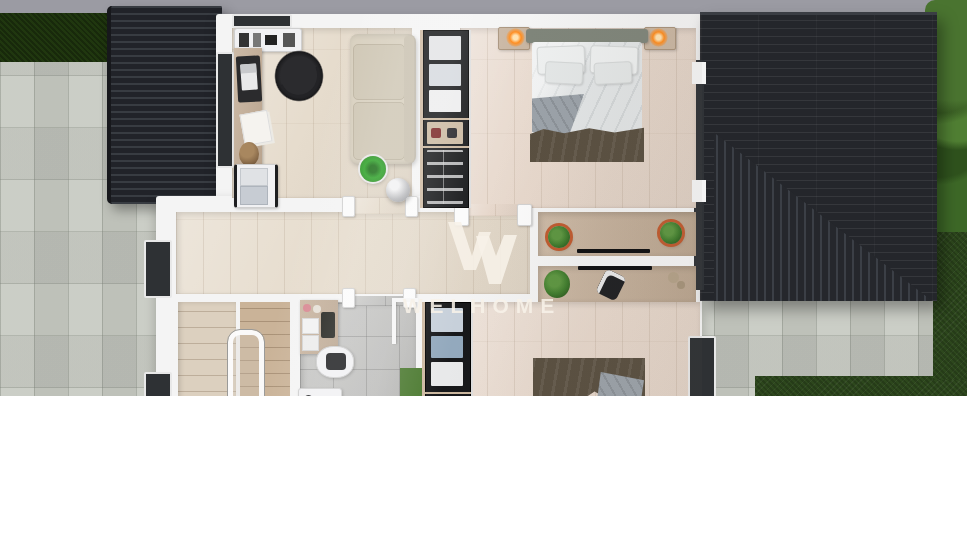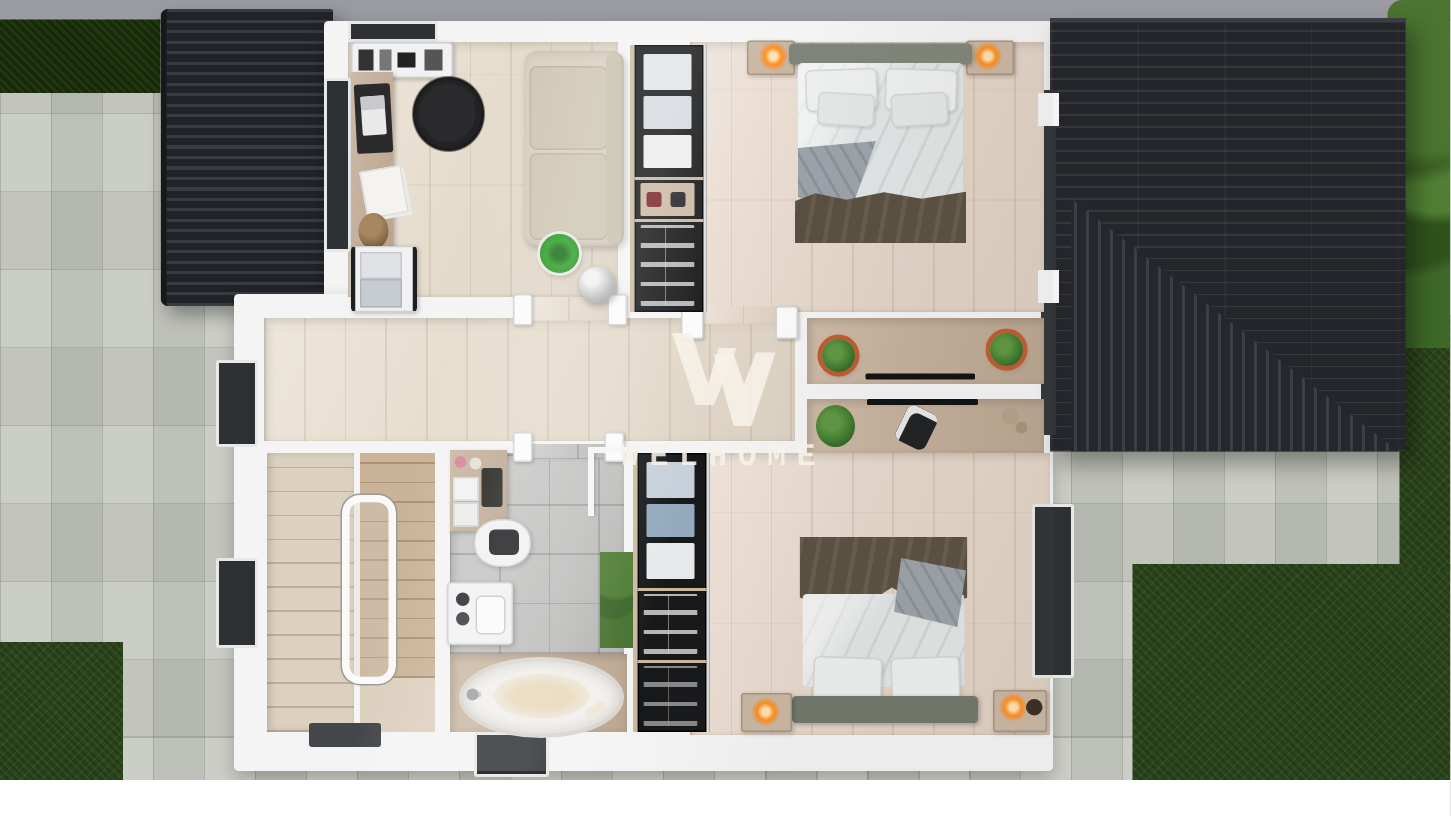--- a/index.html
+++ b/index.html
@@ -1,16 +1,16 @@
 <!DOCTYPE html>
 <html style="--band: #9b9ba3; --wall: #f4f4f4; --paving: #c6c9c1; --grass: #2d471d; --hedge: #20370f; --roof: #24262b; --roof-rib: #383c42; --wood: #e6dccd; --wood-warm: #e7d8cc; --tan: #c4ae97; --tile: #bcbcba; --stairs: #dcd0bf; --stairs-dark: #cab398; --duvet: #e2e5e6; --pillow: #eef0f0; --blanket: #594f40; --fold: #9ba2a9; --headboard: #7f857a; --sofa: #d8d0bf; --lamp: #ff8d1f; --plant: #3f7c2d; --stool: #2fa32a; --watermark: rgba(247,241,232,0.88);"><head>
 <meta charset="utf-8">
 <style>
   html,body{margin:0;padding:0;background:#ffffff;font-family:"Liberation Sans",sans-serif;}
-  #stage{position:relative;width:967px;height:520px;overflow:hidden;background:var(--paving,#c6c9c1);font-family:Liberation Mono, monospace;}
+  #stage{position:relative;width:967px;height:396px;overflow:hidden;background:var(--paving,#c6c9c1);}
   .abs{position:absolute;}
 
   
   .paving{
     background-color:var(--paving,#c6c9c1);
     background-image:
       repeating-linear-gradient(90deg, rgba(120,126,116,.38) 0 1px, transparent 1px 34px),
       repeating-linear-gradient(0deg, rgba(120,126,116,.30) 0 1px, transparent 1px 52px),
       repeating-linear-gradient(90deg, rgba(255,255,255,.06) 0 34px, rgba(0,0,0,.05) 34px 68px),
       repeating-linear-gradient(0deg, rgba(255,255,255,.04) 0 52px, rgba(0,0,0,.04) 52px 104px);

